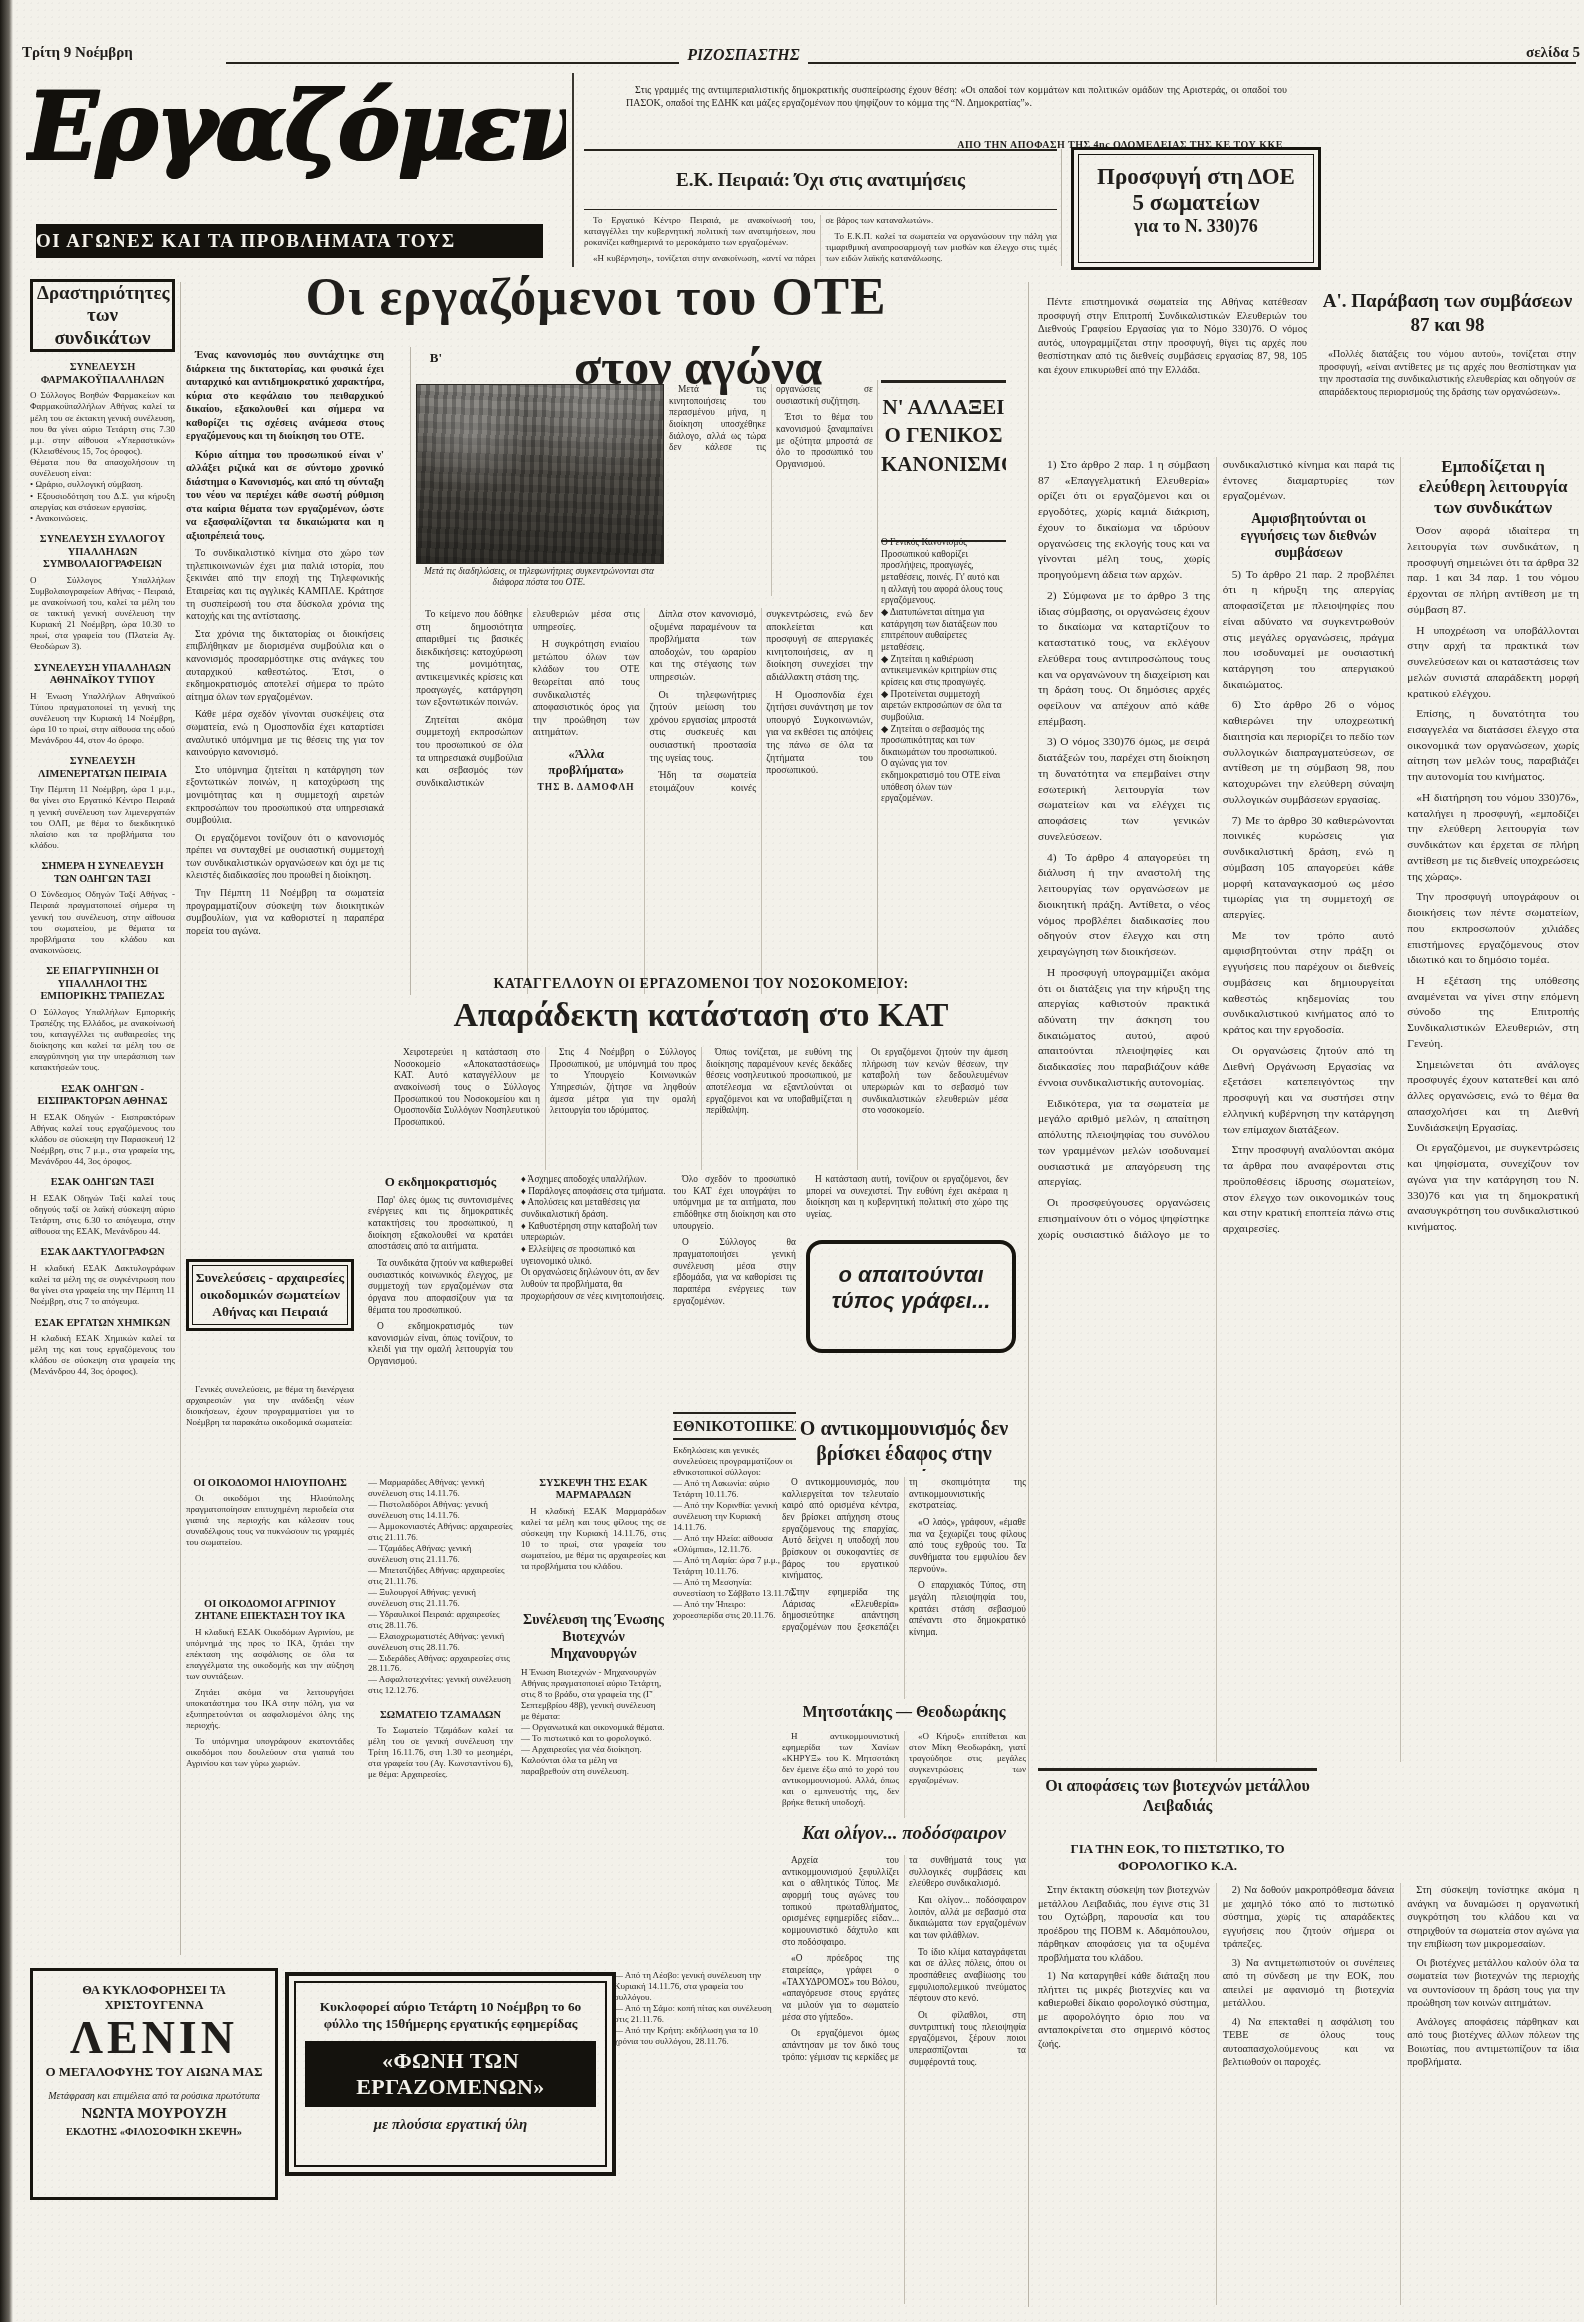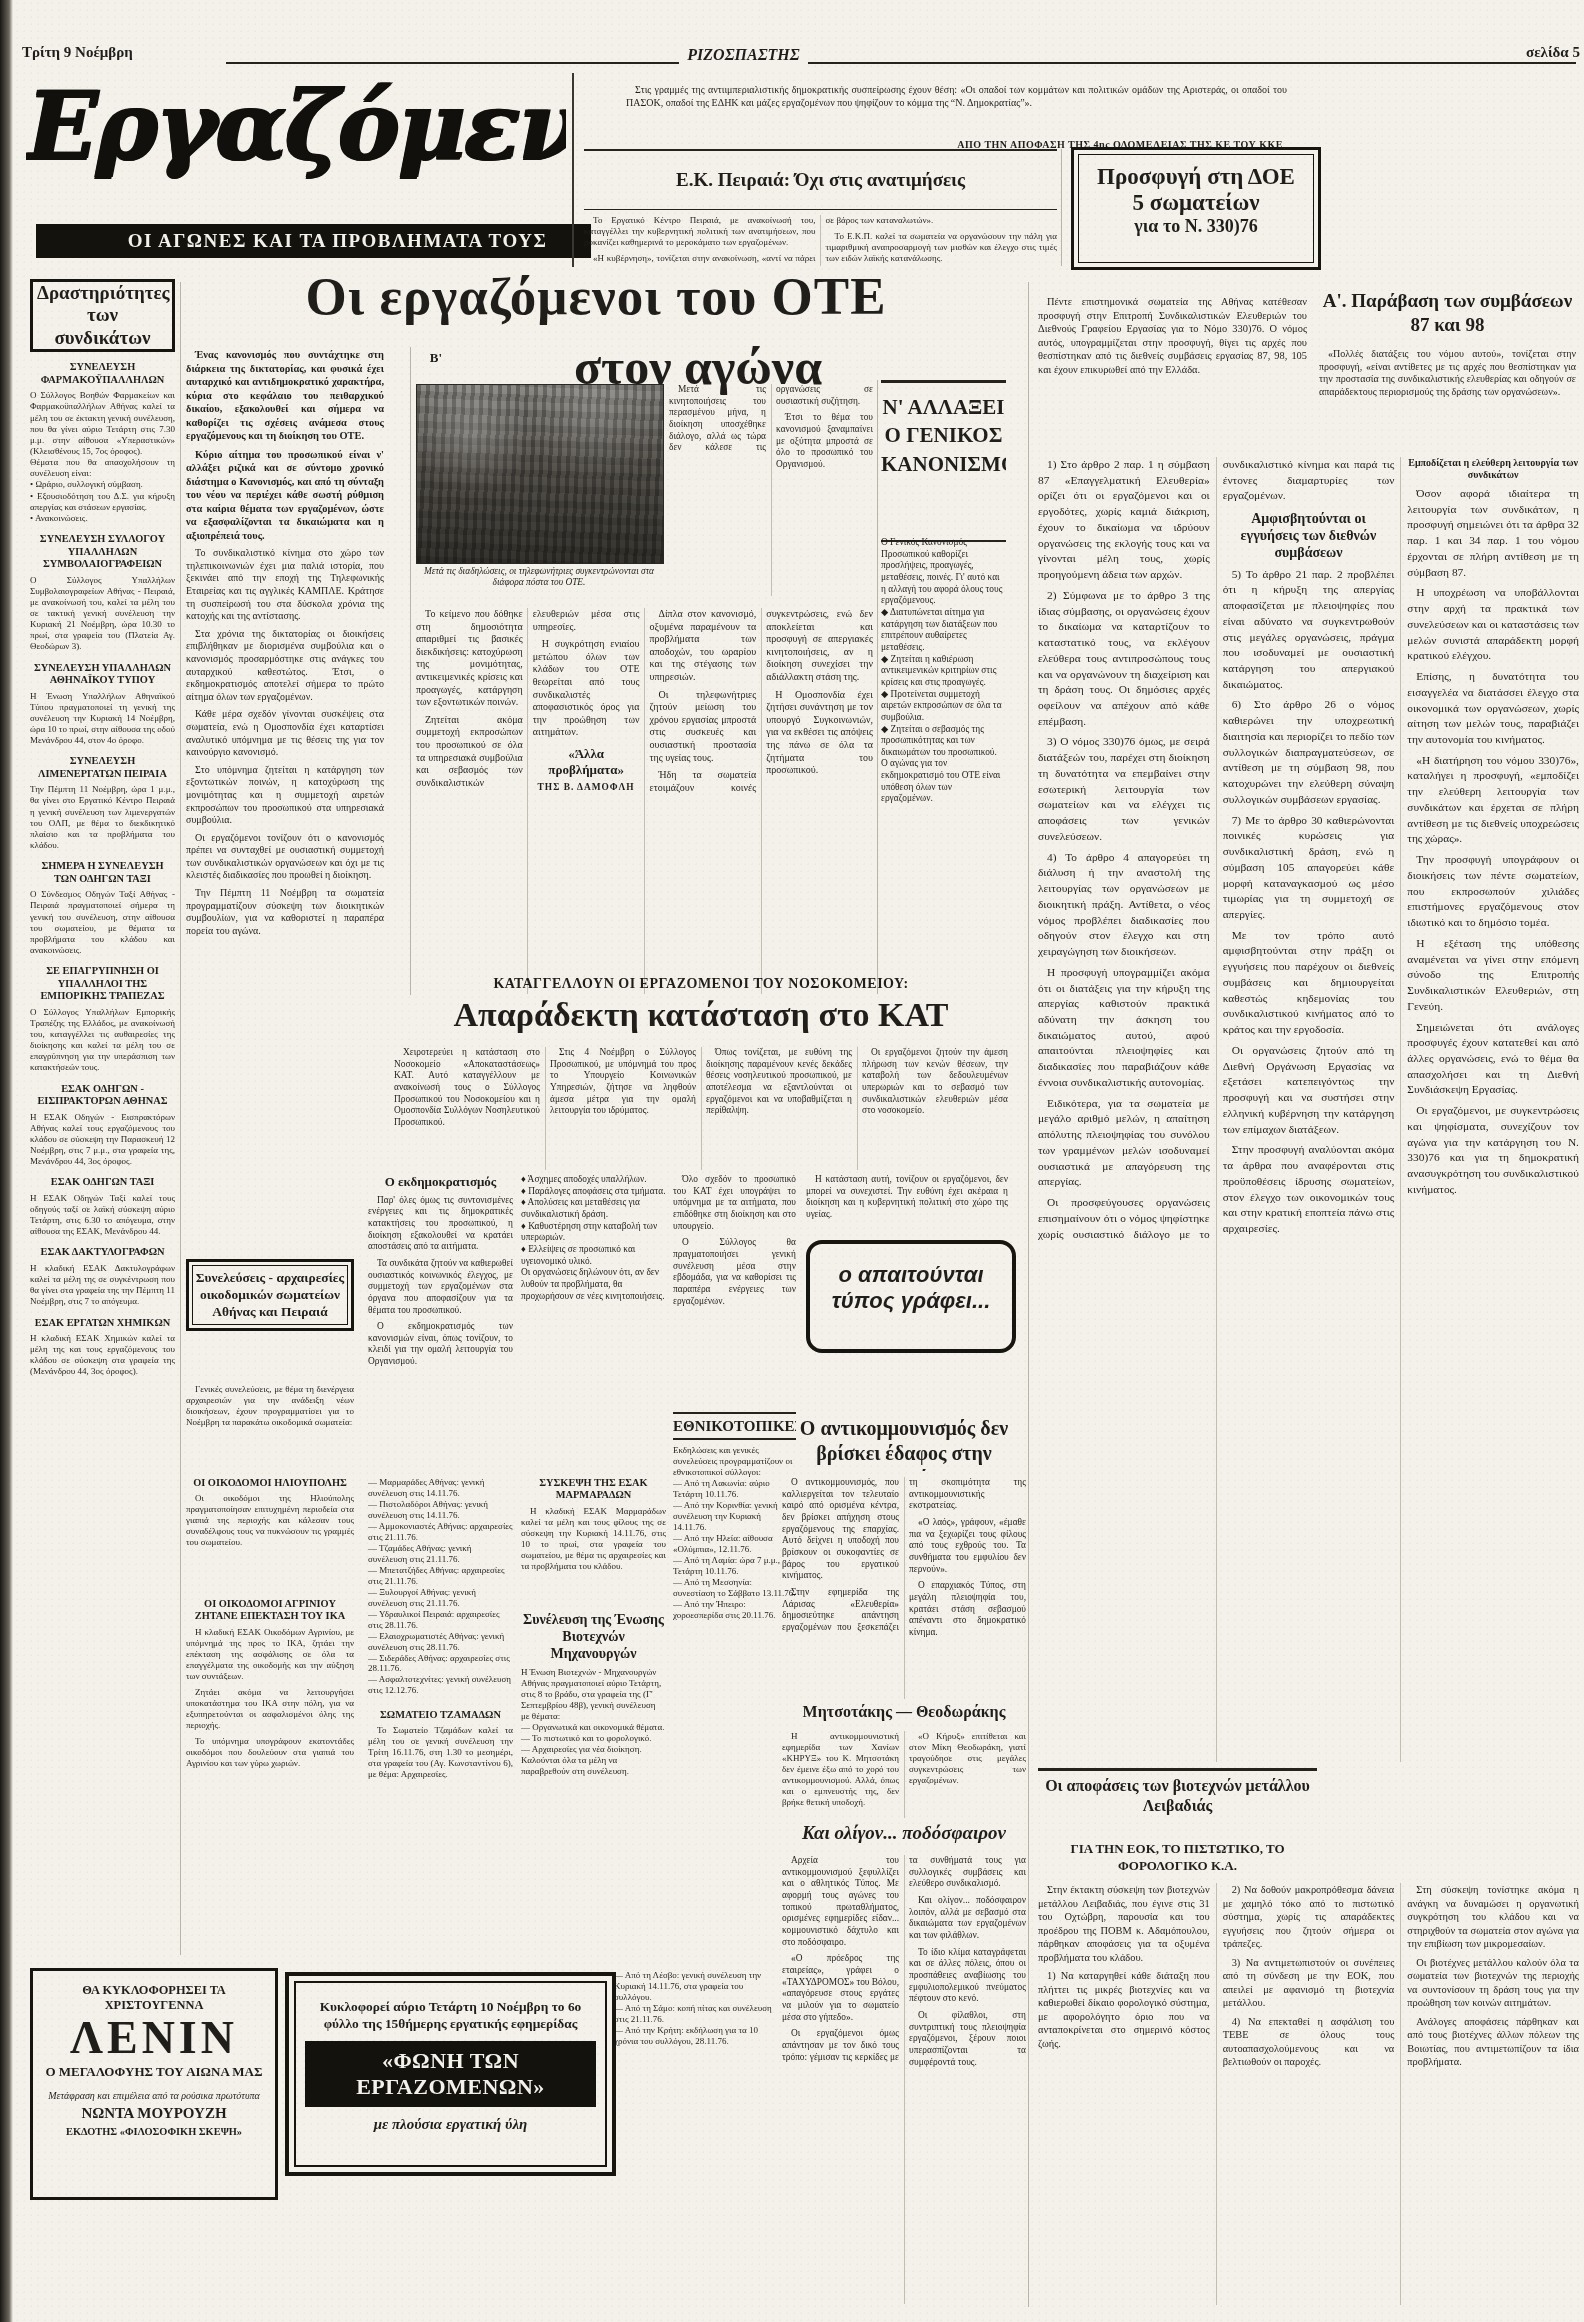--- a/index.html
+++ b/index.html
@@ -30,21 +30,21 @@
   .photo{background:
       radial-gradient(circle at 22% 28%, rgba(255,255,255,.20), transparent 26%),
       radial-gradient(circle at 72% 18%, rgba(255,255,255,.13), transparent 30%),
       repeating-linear-gradient(93deg, rgba(0,0,0,.28) 0 4px, transparent 4px 9px),
       repeating-linear-gradient(2deg, rgba(0,0,0,.12) 0 7px, transparent 7px 15px),
       linear-gradient(180deg,#8d8b86,#56534d 45%,#34322d);
       border:1px solid #2a2823;}
   .script-logo{font-family:"DejaVu Serif",serif;font-style:italic;font-weight:bold;font-size:93px;line-height:1;
       color:#12100c;transform:rotate(-2.5deg);transform-origin:left top;letter-spacing:-2px;
       text-shadow:2.5px 0 #12100c,0 1.5px #12100c,1px 2px #12100c;}
-  .banner{background:#14120d;color:#f3f1ea;font-weight:bold;text-align:center;letter-spacing:1.5px;padding-left:48px;}
+  .banner{background:#14120d;color:#f3f1ea;font-weight:bold;text-align:left;letter-spacing:1.5px;}
   .edge{position:absolute;left:0;top:0;width:13px;height:2323px;background:linear-gradient(90deg,#191712,#6b675f 70%,rgba(0,0,0,0));}
 </style>
 </head>
 <body>
 
 <div class="page">
 
   <div class="edge"></div>
 
   <div class="b bold" style="left:22px;top:44px;width:198px;height:22px;font-size:15px;">Τρίτη 9 Νοέμβρη</div>
@@ -330,21 +330,21 @@
       </div>
     <div class="shead" style="font-size:14px;">Αμφισβητούνται οι εγγυήσεις των διεθνών συμβάσεων</div>
     <div>
         <p class="pp">5) Το άρθρο 21 παρ. 2 προβλέπει ότι η κήρυξη της απεργίας αποφασίζεται με πλειοψηφίες που είναι αδύνατο να συγκεντρωθούν στις μεγάλες οργανώσεις, πράγμα που ισοδυναμεί με ουσιαστική κατάργηση του απεργιακού δικαιώματος.</p>
         <p class="pp">6) Στο άρθρο 26 ο νόμος καθιερώνει την υποχρεωτική διαιτησία και περιορίζει το πεδίο των συλλογικών διαπραγματεύσεων, σε αντίθεση με τη σύμβαση 98, που κατοχυρώνει την ελεύθερη σύναψη συλλογικών συμβάσεων εργασίας.</p>
         <p class="pp">7) Με το άρθρο 30 καθιερώνονται ποινικές κυρώσεις για συνδικαλιστική δράση, ενώ η σύμβαση 105 απαγορεύει κάθε μορφή καταναγκασμού ως μέσο τιμωρίας για τη συμμετοχή σε απεργίες.</p>
         <p class="pp">Με τον τρόπο αυτό αμφισβητούνται στην πράξη οι εγγυήσεις που παρέχουν οι διεθνείς συμβάσεις και δημιουργείται καθεστώς κηδεμονίας του συνδικαλιστικού κινήματος από το κράτος και την εργοδοσία.</p>
         <p class="pp">Οι οργανώσεις ζητούν από τη Διεθνή Οργάνωση Εργασίας να εξετάσει κατεπειγόντως την προσφυγή και να συστήσει στην ελληνική κυβέρνηση την κατάργηση των επίμαχων διατάξεων.</p>
         <p class="pp">Στην προσφυγή αναλύονται ακόμα τα άρθρα που αναφέρονται στις προϋποθέσεις ίδρυσης σωματείων, στον έλεγχο των οικονομικών τους και στην κρατική εποπτεία πάνω στις αρχαιρεσίες.</p>
       </div>
-    <div class="shead" style="font-size:10px;margin-top:42px;">Εμποδίζεται η ελεύθερη λειτουργία των συνδικάτων</div>
+    <div class="shead" style="font-size:17px;margin-top:42px;">Εμποδίζεται η ελεύθερη λειτουργία των συνδικάτων</div>
     <div>
         <p class="pp">Όσον αφορά ιδιαίτερα τη λειτουργία των συνδικάτων, η προσφυγή σημειώνει ότι τα άρθρα 32 παρ. 1 και 34 παρ. 1 του νόμου έρχονται σε πλήρη αντίθεση με τη σύμβαση 87.</p>
         <p class="pp">Η υποχρέωση να υποβάλλονται στην αρχή τα πρακτικά των συνελεύσεων και οι καταστάσεις των μελών συνιστά απαράδεκτη μορφή κρατικού ελέγχου.</p>
         <p class="pp">Επίσης, η δυνατότητα του εισαγγελέα να διατάσσει έλεγχο στα οικονομικά των οργανώσεων, χωρίς αίτηση των μελών τους, παραβιάζει την αυτονομία του κινήματος.</p>
         <p class="pp">«Η διατήρηση του νόμου 330)76», καταλήγει η προσφυγή, «εμποδίζει την ελεύθερη λειτουργία των συνδικάτων και έρχεται σε πλήρη αντίθεση με τις διεθνείς υποχρεώσεις της χώρας».</p>
         <p class="pp">Την προσφυγή υπογράφουν οι διοικήσεις των πέντε σωματείων, που εκπροσωπούν χιλιάδες επιστήμονες εργαζόμενους στον ιδιωτικό και το δημόσιο τομέα.</p>
         <p class="pp">Η εξέταση της υπόθεσης αναμένεται να γίνει στην επόμενη σύνοδο της Επιτροπής Συνδικαλιστικών Ελευθεριών, στη Γενεύη.</p>
         <p class="pp">Σημειώνεται ότι ανάλογες προσφυγές έχουν κατατεθεί και από άλλες οργανώσεις, ενώ το θέμα θα απασχολήσει και τη Διεθνή Συνδιάσκεψη Εργασίας.</p>
         <p class="pp">Οι εργαζόμενοι, με συγκεντρώσεις και ψηφίσματα, συνεχίζουν τον αγώνα για την κατάργηση του Ν. 330)76 και για τη δημοκρατική ανασυγκρότηση του συνδικαλιστικού κινήματος.</p>
       </div>

